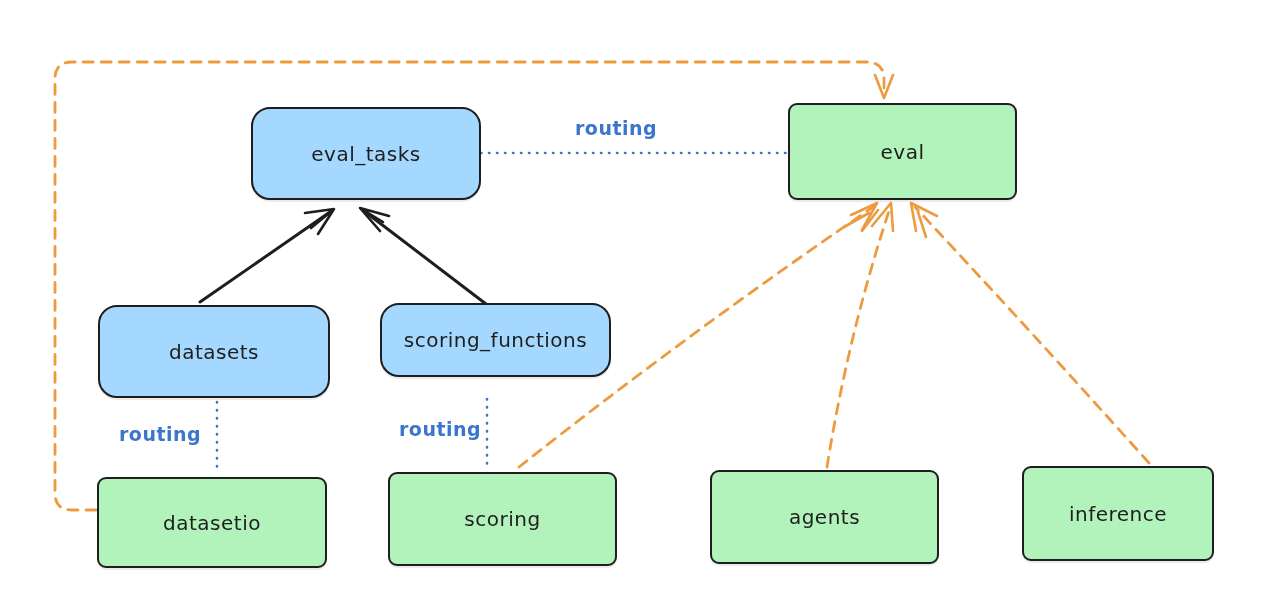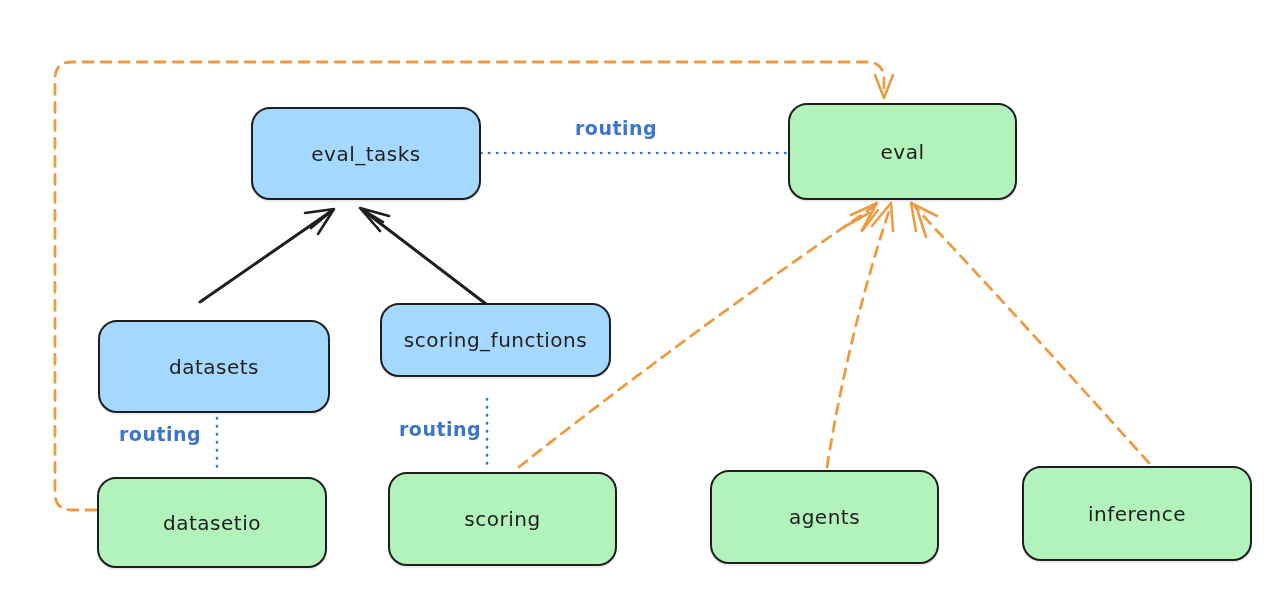--- a/index.html
+++ b/index.html
@@ -37,21 +37,21 @@
     position: absolute;
     display: flex; align-items: center; justify-content: center;
     border: 2.6px solid var(--node-stroke);
     border-radius: 19px;
     font-size: 20px;
     color: var(--label-text);
     letter-spacing: 0.5px;
     box-shadow: 0 2px 0 rgba(0,0,0,0.08);
   }
   .node.blue  { background: var(--node-blue-fill); }
-  .node.green { background: var(--node-green-fill); }
+  .node.green { background: var(--node-green-fill); border-radius: 9px; }
   .edge-label {
     position: absolute;
     color: var(--connector-blue);
     font-size: 19px;
     font-weight: bold;
     letter-spacing: 0.5px;
     text-align: left;
     background: var(--canvas-bg);
     padding: 0 3px;
   }
@@ -86,41 +86,41 @@
   </svg>
 
   <div class="node blue" style="left:232px; top:107px; width:230px; height:93px;margin-left:19px;">
     <span>eval_tasks</span>
   </div>
 
   <div class="node green" style="left:788px; top:103px; width:229px; height:97px;">
     <span>eval</span>
   </div>
 
-  <div class="node blue" style="left:98px; top:320px; width:232px; height:93px;">
+  <div class="node blue" style="left:98px; top:305px; width:232px; height:93px;">
     <span>datasets</span>
   </div>
 
   <div class="node blue" style="left:380px; top:303px; width:231px; height:74px;">
     <span>scoring_functions</span>
   </div>
 
   <div class="node green" style="left:388px; top:472px; width:229px; height:94px;">
     <span>scoring</span>
   </div>
 
   <div class="node green" style="left:97px; top:477px; width:230px; height:91px;">
     <span>datasetio</span>
   </div>
 
   <div class="node green" style="left:710px; top:470px; width:229px; height:94px;">
     <span>agents</span>
   </div>
 
-  <div class="node green" style="left:1022px; top:466px; width:230px; height:95px;">
+  <div class="node green" style="left:1022px; top:466px; width:192px; height:95px;">
     <span>inference</span>
   </div>
 
   <div class="edge-label" style="left:572px; top:117px; width:92px;">routing</div>
 
   <div class="edge-label" style="left:116px; top:423px; width:88px;">routing</div>
 
   <div class="edge-label" style="left:396px; top:418px; width:88px;">routing</div>
 
 </div>

